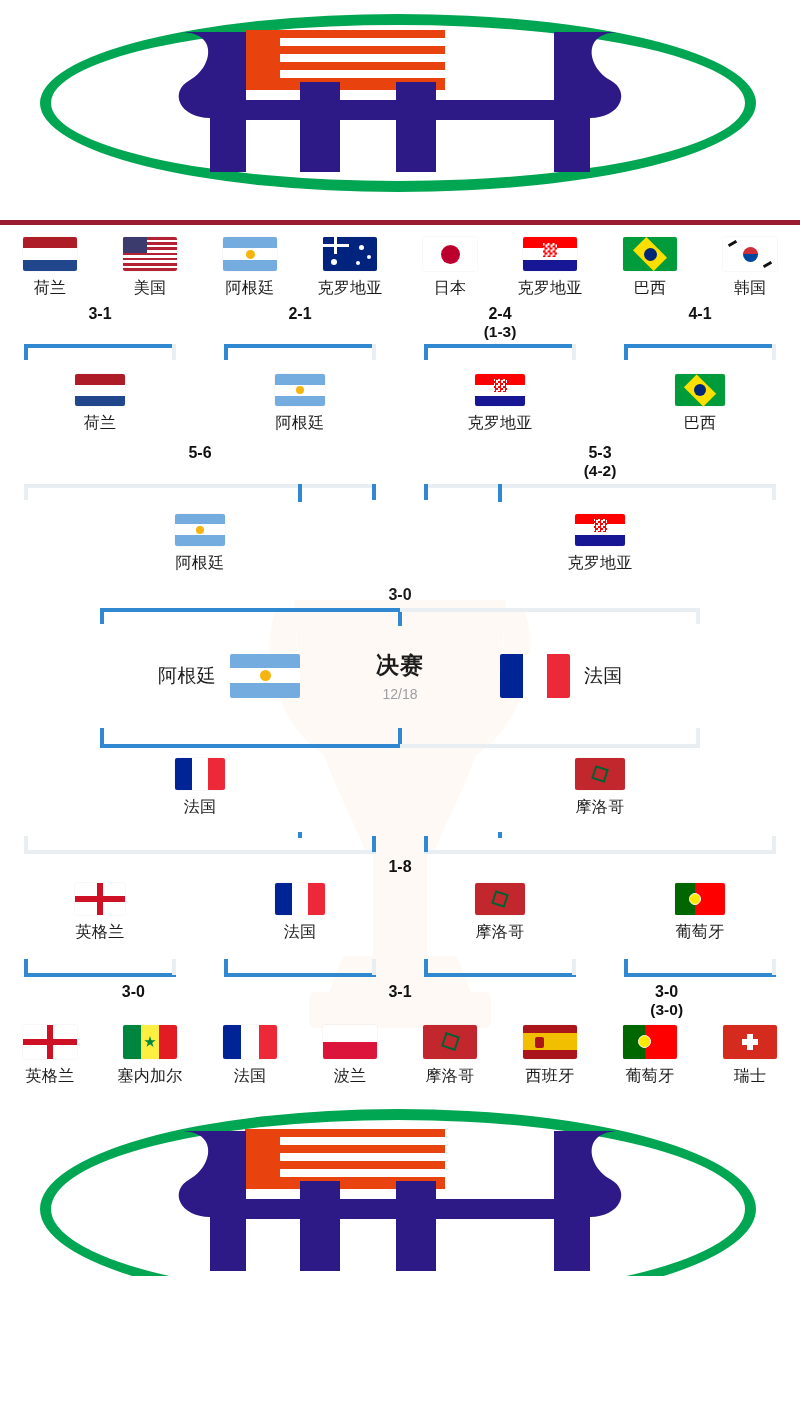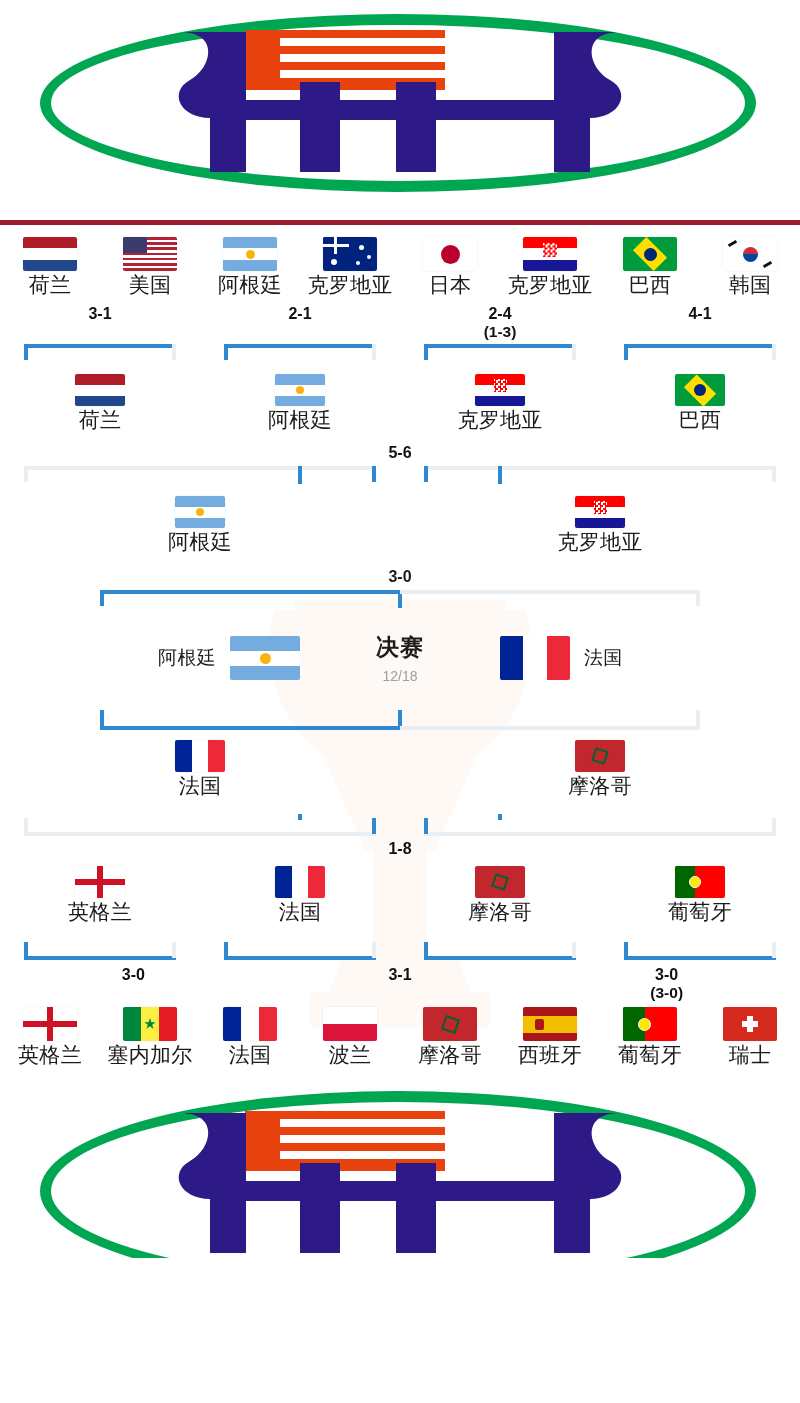--- a/index.html
+++ b/index.html
@@ -82,22 +82,22 @@
   }
   .flag {
     width: 54px; height: 34px;
     border-radius: 2px;
     overflow: hidden;
     position: relative;
     box-shadow: 0 0 0 .5px rgba(0,0,0,.06);
   }
   .flag.small { width: 50px; height: 32px; }
   .name {
-    margin-top: 0;
-    font-size: 21px;
+    margin-top: 7px;
+    font-size: 16px;
     letter-spacing: .3px;
     white-space: nowrap;
     color: #1b1b1b;
   }
 
   .scores {
     display: flex;
     width: 800px;
     margin-top: 6px;
   }
@@ -399,20 +399,24 @@
         </div>
         <div class="name">巴西</div>
       </div>
     </div>
   </div>
 
   <div class="scores" style="margin-top:10px">
     <div class="scorecell" style="flex:1">
       <span>5-6</span>
     </div>
+    <div class="scorecell" style="flex:1">
+      <span>5-3</span>
+      <span class="pen">(4-2)</span>
+    </div>
   </div>
 
   <div class="connectors wide">
     <div class="conn" style="flex:1">
       <div class="bar light"></div>
         <div class="stem-l light"></div>
         <div class="stem-r"></div>
       <div class="down" style="left:75%"></div>
     </div>
     <div class="conn" style="flex:1">

